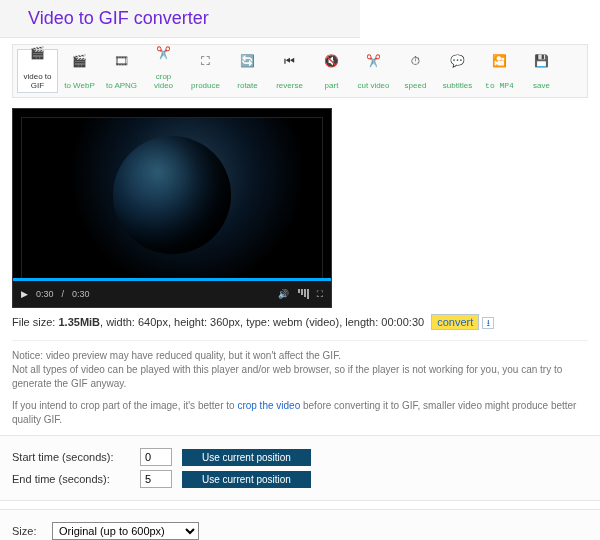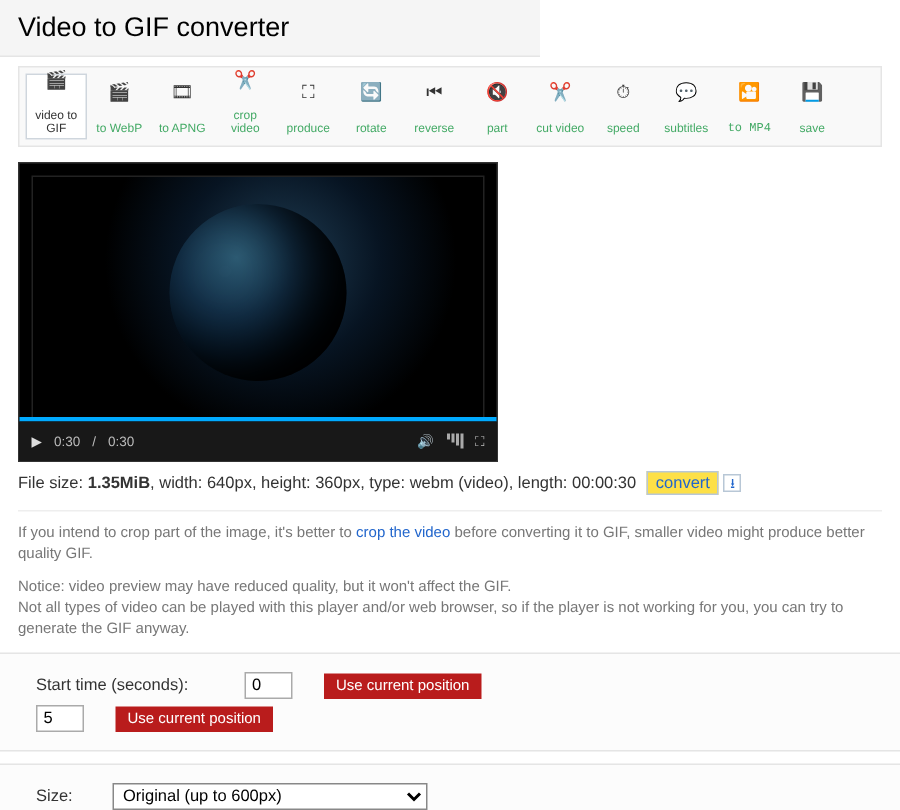--- a/index.html
+++ b/index.html
@@ -1,17 +1,17 @@
 <!DOCTYPE html>
 <html><head>
 <meta charset="utf-8">
 <style>
 *{box-sizing:border-box;margin:0;padding:0}
 body{font-family:Arial,Helvetica,sans-serif;font-size:12px;color:#333;background:#fff;width:600px}
-.header{padding:8px 12px;font-size:18px;color:#000000;background:#f5f5f5;border-bottom:1px solid #e5e5e5;display:inline-block;width:60%}
+.header{padding:8px 28px;font-size:18px;color:#6d28d9;background:#f5f5f5;border-bottom:1px solid #e5e5e5;display:inline-block;width:60%}
 .toolbar{display:flex;gap:1px;padding:4px;background:#f9f9f9;border:1px solid #e5e5e5;margin:6px 12px 0 12px;flex-wrap:wrap}
 .tb-item{display:flex;flex-direction:column;align-items:center;justify-content:flex-end;width:41px;height:44px;padding:2px;cursor:pointer;border:1px solid transparent}
 .tb-item.active{background:#fff;border:1px solid #cfd6dd}
 .tb-item span.label{font-size:8px;color:#4a6;line-height:9px;text-align:center;margin-top:12px}
 .tb-item.active span.label{color:#333}
 .tb-icon{width:24px;height:24px;display:flex;align-items:center;justify-content:center}
 .player{margin:10px 12px 0 12px;width:320px;height:200px;background:#000;position:relative;border:1px solid #333}
 .player .scene{position:absolute;top:8px;left:8px;right:8px;bottom:28px;background:radial-gradient(circle at 55% 35%,#2b4a5a 0%, #13283a 18%, #071422 34%, #000 60%);border:1px solid #222}
 .earth{position:absolute;left:50%;top:48%;transform:translate(-50%,-50%);width:118px;height:118px;border-radius:50%;background:radial-gradient(circle at 38% 30%,#2d5b73 0%,#133049 35%,#071b2e 60%,#000 85%);box-shadow:inset -22px -14px 40px #000}
 .controls{position:absolute;left:0;right:0;bottom:0;height:26px;background:#181818;display:flex;align-items:center;gap:8px;padding:0 8px;color:#bbb;font-size:9px}
@@ -21,24 +21,24 @@
 .vol{display:flex;gap:1px}
 .vol b{width:2px;background:#aaa;display:block;height:6px}
 .info{margin:6px 12px 0 12px;font-size:11px;color:#333}
 .info b{font-weight:bold}
 .convert{color:#2266cc;border:1px solid #b8c7d6;padding:1px 5px;margin-left:4px;font-size:11px;background:#fde047;cursor:pointer;display:inline-block}
 .dl{display:inline-block;width:12px;height:12px;border:1px solid #b8c7d6;color:#2266cc;text-align:center;font-size:9px;line-height:11px;vertical-align:middle}
 .notice{margin:10px 12px 0 12px;font-size:10px;color:#777;line-height:14px;border-top:1px solid #eee;padding-top:8px}
 .notice p{margin-bottom:8px}
 .notice a{color:#2266cc;text-decoration:none}
 .panel{margin:8px 0 0 0;border:1px solid #e5e5e5;border-left:none;border-right:none;background:#fcfcfc;padding:8px 12px}
-.row{display:flex;align-items:center;gap:21px;margin:4px 12px;font-size:11px;color:#333}
+.row{display:flex;align-items:center;gap:10px;margin:4px 0;font-size:11px;color:#333}
 .row label{min-width:118px}
 .row input[type=text]{width:32px;padding:2px 4px;border:1px solid #aaa;font-size:11px}
-.blue-btn{background:#b91c1c;color:#fff;border:none;padding:3px 8px;font-size:10px;cursor:pointer}
+.blue-btn{background:#0c4a6e;color:#fff;border:none;padding:3px 20px;font-size:10px;cursor:pointer}
 .row select{border:1px solid #888;padding:1px 2px;font-size:11px;background:#fff}
 .row.sz label{min-width:30px}
 </style>
 </head>
 <body>
 
 
 
 <div class="header">Video to GIF converter</div>
 
@@ -121,39 +121,40 @@
   </div>
 </div>
 
 <div class="info">
   <span>File size: </span><b>1.35MiB</b><span>, width: 640px, height: 360px, type: webm (video), length: 00:00:30</span>
   <span class="convert">convert</span>
   <span class="dl">⭳</span>
 </div>
 
 <div class="notice">
-  <p><span>If you intend to crop part of the image, it's better to </span><a href="#">crop the video</a><span> before converting it to GIF, smaller video might produce better quality GIF.</span></p>
   <p style="white-space:pre-line">Notice: video preview may have reduced quality, but it won't affect the GIF.
 Not all types of video can be played with this player and/or web browser, so if the player is not working for you, you can try to generate the GIF anyway.</p>
+  <p><span>If you intend to crop part of the image, it's better to </span><a href="#">crop the video</a><span> before converting it to GIF, smaller video might produce better quality GIF.</span></p>
 </div>
 
 <div class="panel">
   <div class="row">
     <label>Start time (seconds):</label>
     <input type="text" value="0" style="">
     <button class="blue-btn">Use current position</button>
   </div>
   <div class="row">
+    <label>End time (seconds):</label>
     <input type="text" value="5" style="">
     <button class="blue-btn">Use current position</button>
   </div>
 </div>
 
 <div class="panel">
   <div class="row sz">
     <label>Size:</label>
-    <select style="width:210px"><option>Original (up to 600px)</option></select>
+    <select style="width:147px"><option>Original (up to 600px)</option></select>
   </div>
 
 </div>
 
 
 
 
 </body></html>

